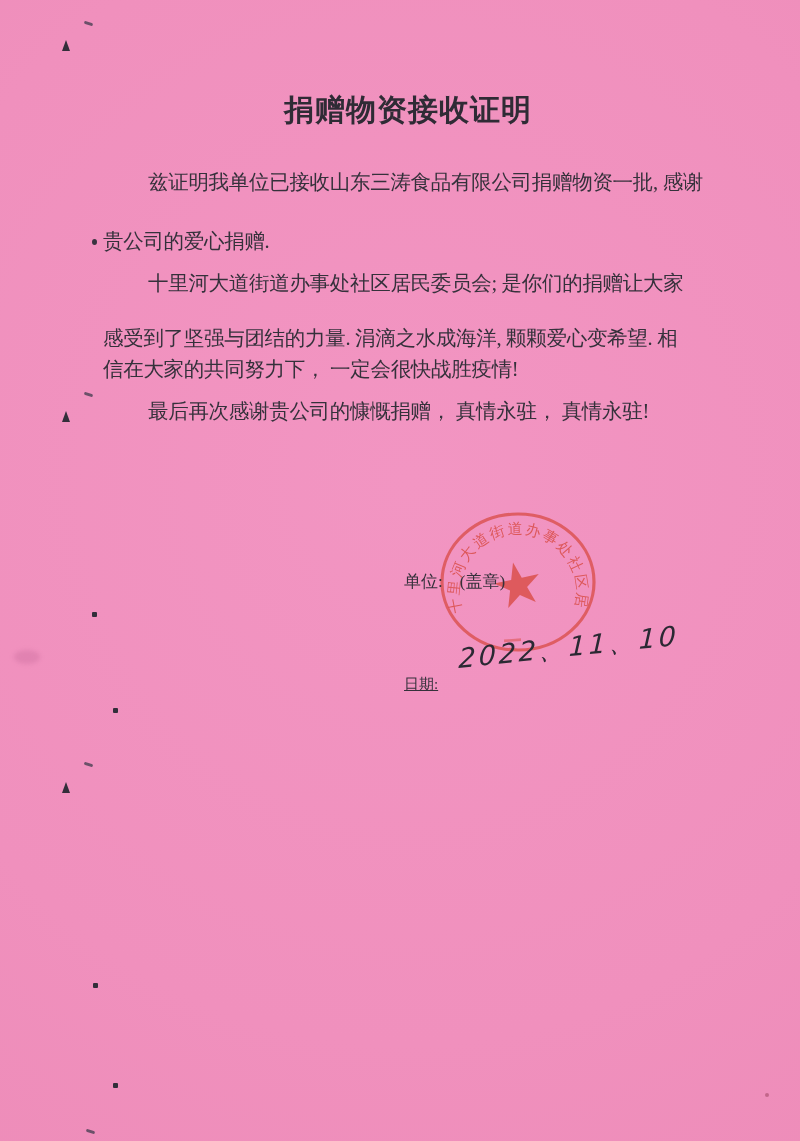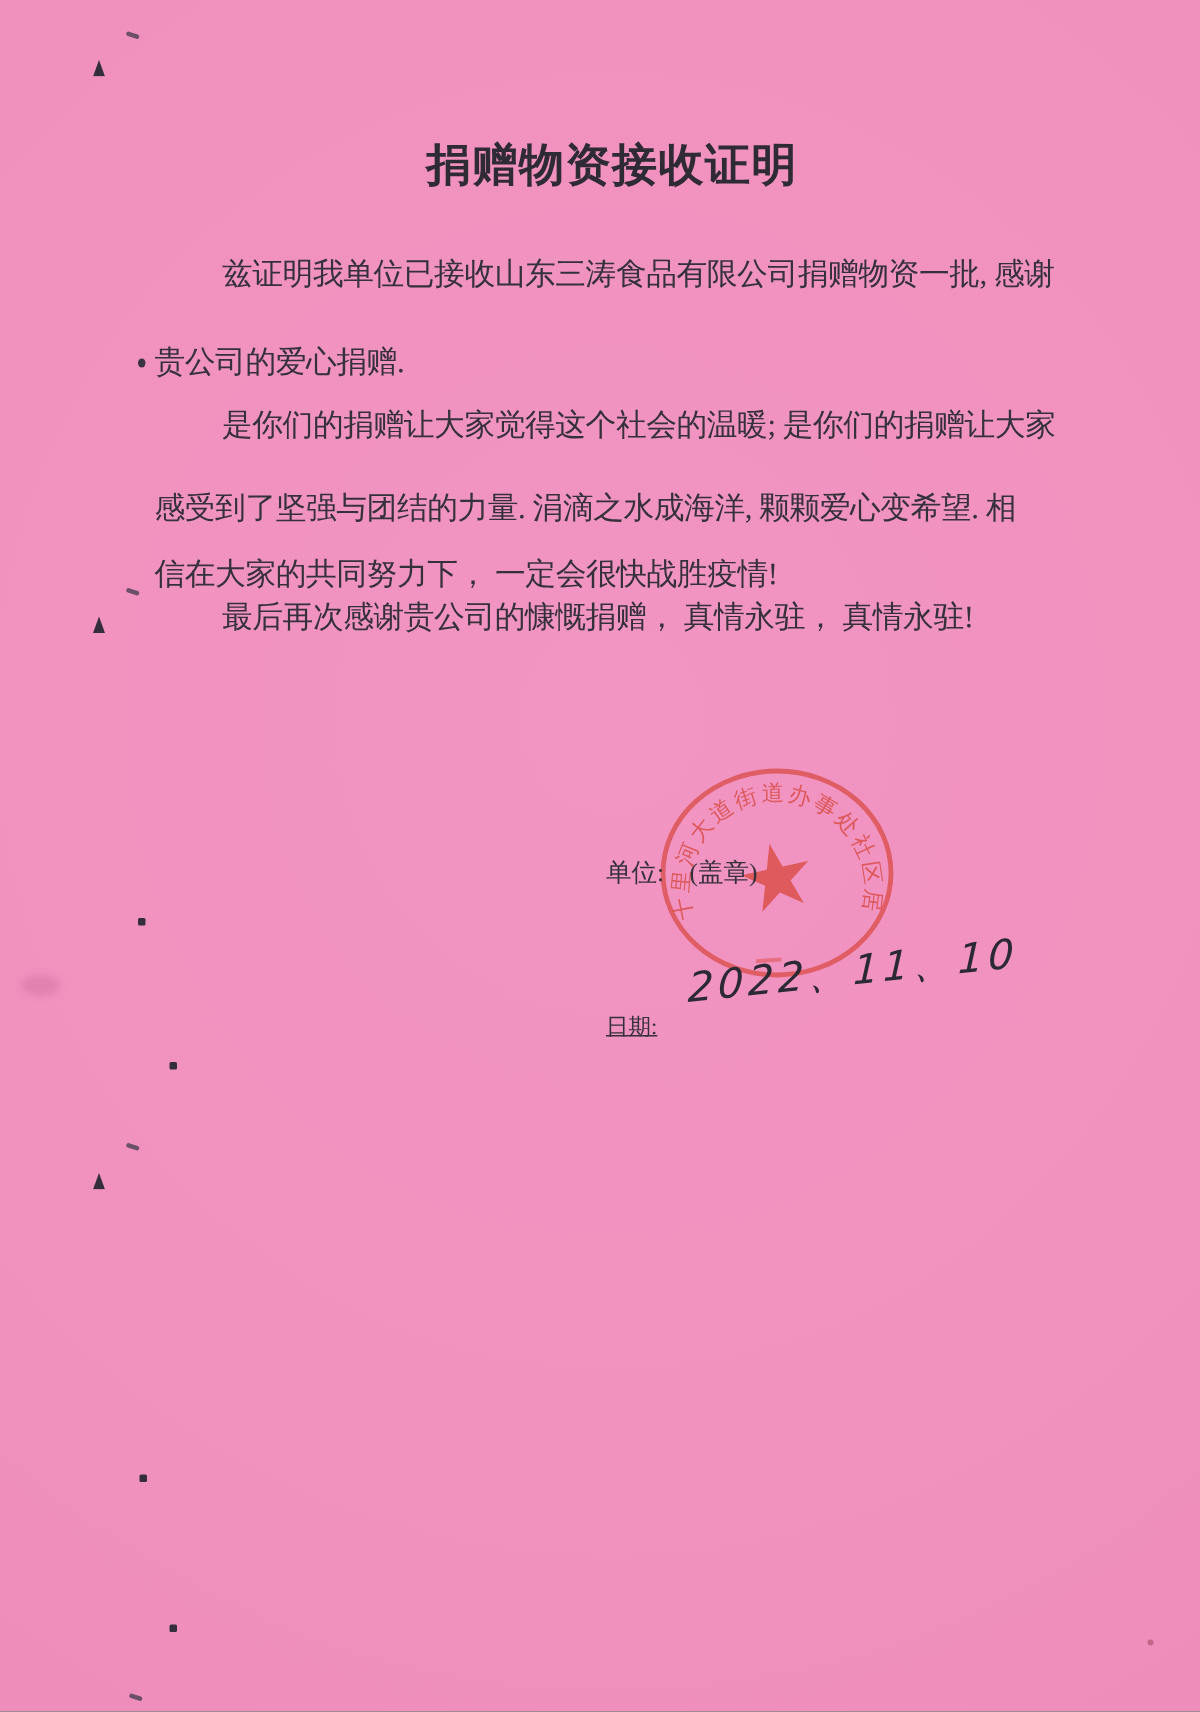--- a/index.html
+++ b/index.html
@@ -19,21 +19,21 @@
     font-size:30px;font-weight:bold;letter-spacing:1px;
     color:#2f2b35;
   }
   .body-line{
     position:absolute;left:103px;
     font-size:20.5px;letter-spacing:-0.3px;
     white-space:pre;color:#35313b;
   }
   .indent{padding-left:45px;}
   .line-0{top:168px;} .line-1{top:227px;} .line-2{top:269px;}
-  .line-3{top:324px;} .line-4{top:355px;margin-top:13px;} .line-5{top:397px;}
+  .line-3{top:324px;} .line-4{top:355px;} .line-5{top:397px;}
 
   .sig-row{
     position:absolute;left:404px;top:570px;
     font-size:17px;white-space:pre;color:#35313b;z-index:3;
   }
   .date-row{
     position:absolute;left:404px;top:675px;
     font-size:15px;color:#35313b;z-index:3;text-decoration:underline;
   }
   .date-hand{
@@ -87,21 +87,21 @@
 </style>
 </head>
 <body>
 
 <div class="page">
 
   <div class="doc-title">捐赠物资接收证明</div>
 
   <div class="body-line line-0 indent">兹证明我单位已接收山东三涛食品有限公司捐赠物资一批, 感谢</div>
   <div class="body-line line-1">贵公司的爱心捐赠.</div>
-  <div class="body-line line-2 indent">是你们的捐赠让大家觉得这个社会的温暖; 是你们的捐赠让大家</div>
+  <div class="body-line line-2 indent">十里河大道街道办事处社区居民委员会; 是你们的捐赠让大家</div>
   <div class="body-line line-3">感受到了坚强与团结的力量. 涓滴之水成海洋, 颗颗爱心变希望. 相</div>
   <div class="body-line line-4">信在大家的共同努力下， 一定会很快战胜疫情!</div>
   <div class="body-line line-5 indent">最后再次感谢贵公司的慷慨捐赠， 真情永驻， 真情永驻!</div>
 
   <div class="sig-row"><span>单位:</span><span>    </span><span>(盖章)</span></div>
 
   <svg class="seal" viewBox="0 0 200 200" xmlns="http://www.w3.org/2000/svg">
     <ellipse cx="100" cy="100" rx="76" ry="68" fill="none" stroke="#d84a42" stroke-width="3.2" opacity="0.8"></ellipse>
     <polygon points="100,80 105.4,96.6 122.8,96.6 108.7,106.8 114.1,123.4 100,113.2 85.9,123.4 91.3,106.8 77.2,96.6 94.6,96.6" fill="#d84a42" opacity="0.85" transform="rotate(-12 100 104)"></polygon>
     <rect x="86" y="157" width="17" height="2.6" fill="#d84a42" opacity="0.55" transform="rotate(-4 94 158)"></rect>

